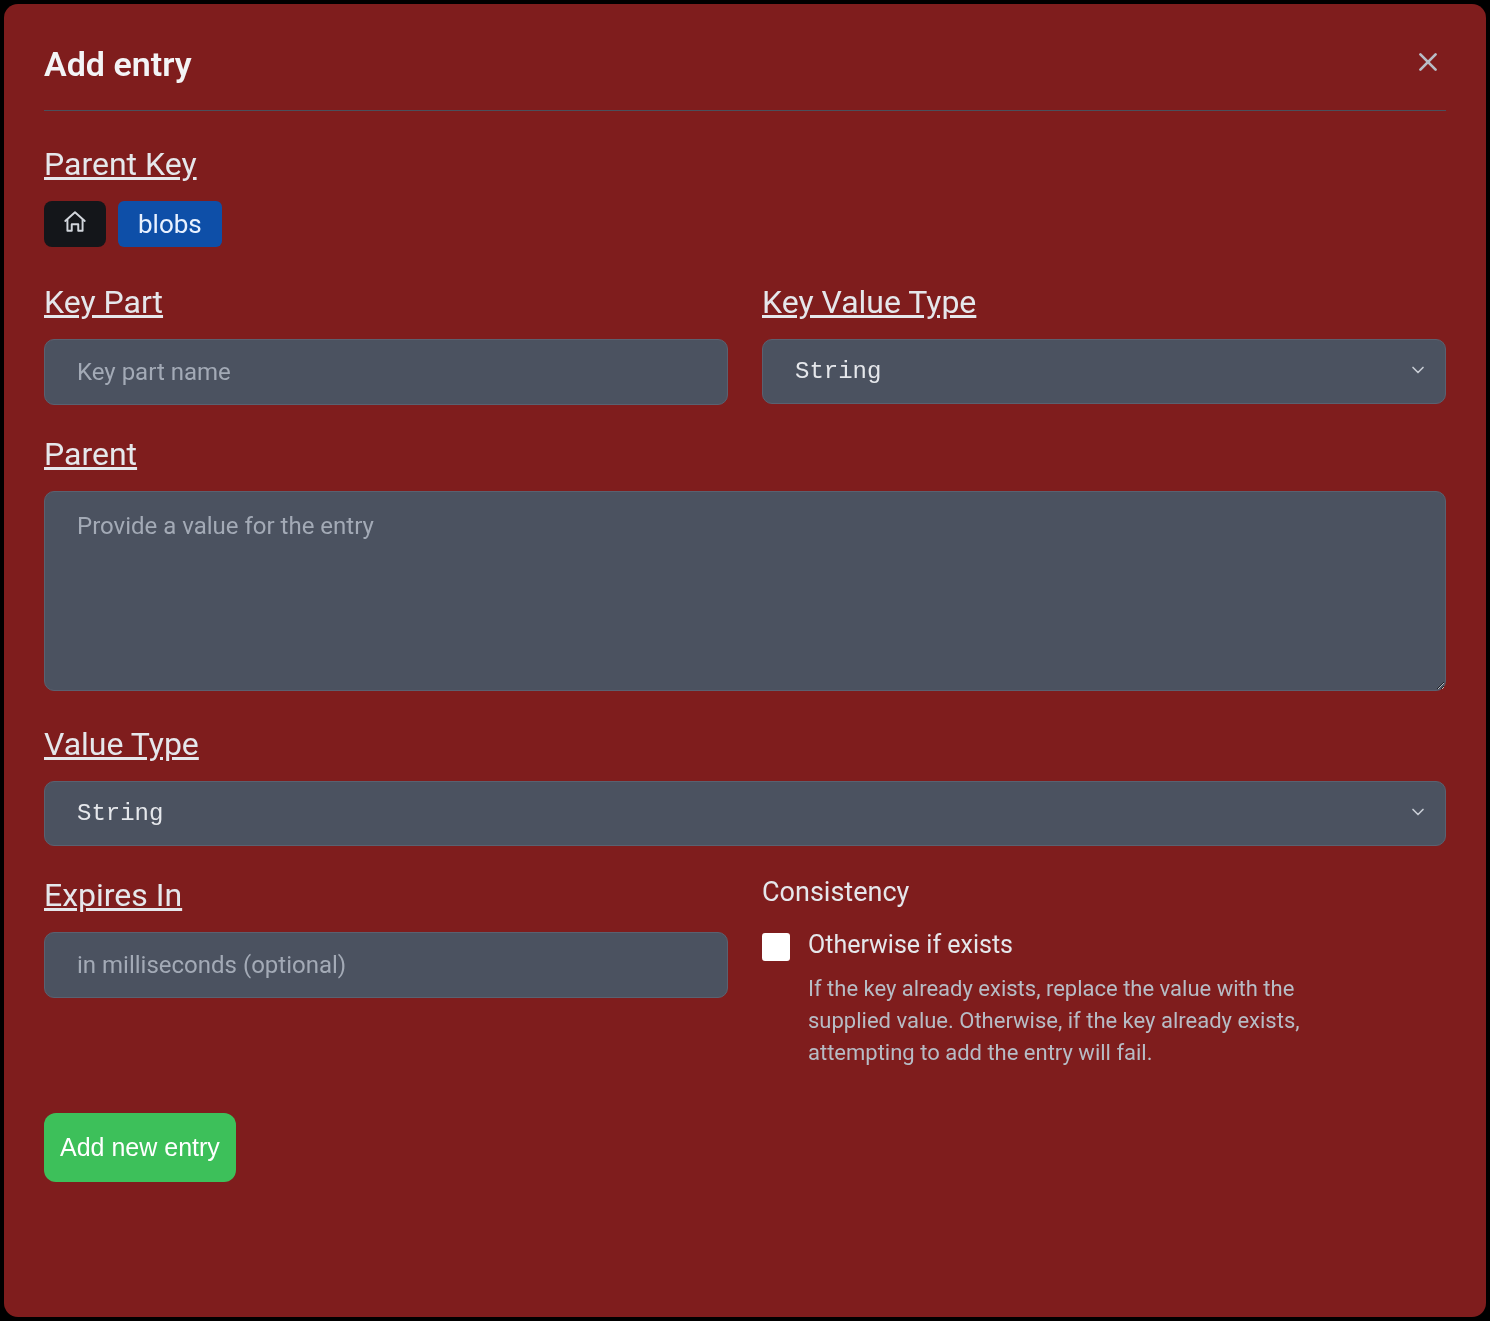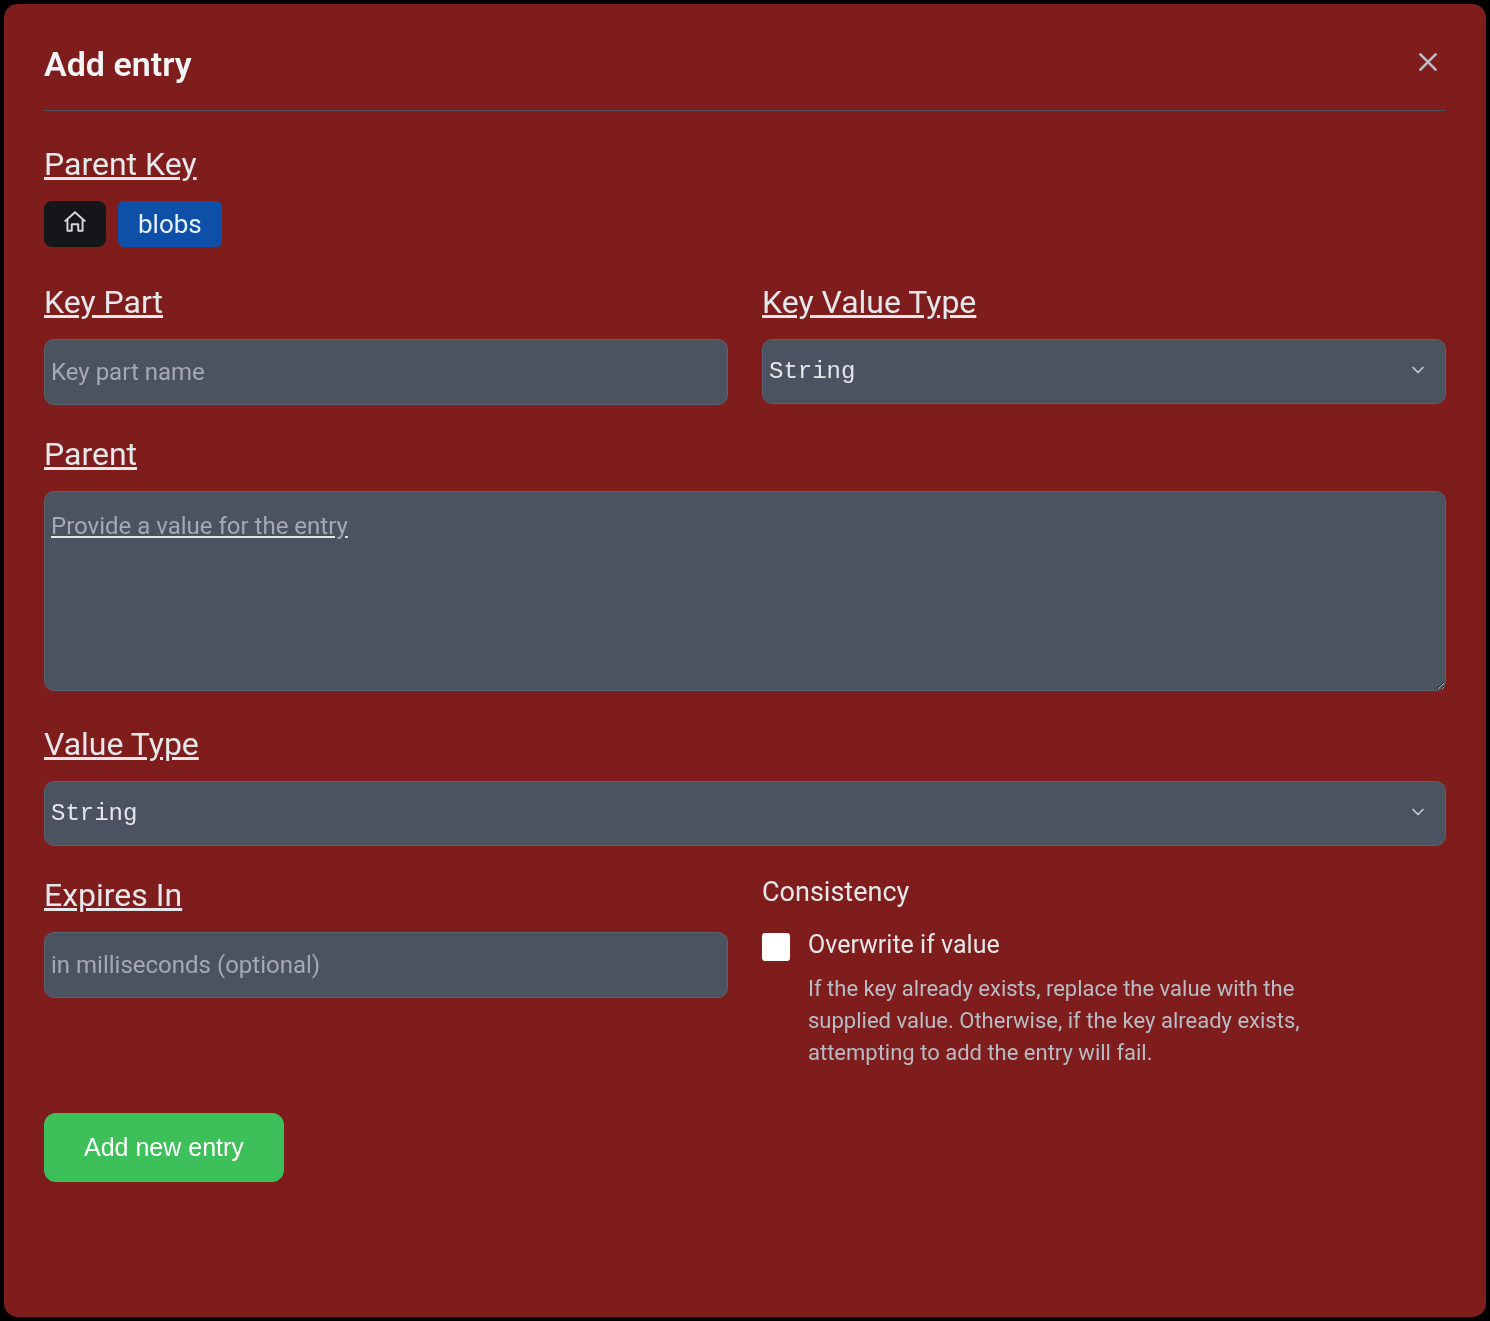--- a/index.html
+++ b/index.html
@@ -101,21 +101,21 @@
   }
   .col {
     flex: 1;
     display: flex;
     flex-direction: column;
   }
   .text-input, .select-input, .textarea-input {
     background: #4b5260;
     border: 1px solid #5a6170;
     border-radius: 10px;
-    padding: 18px 6px;
+    padding: 18px 32px;
     font-size: 24px;
     color: #e5e7eb;
     font-family: inherit;
     width: 100%;
     outline: none;
   }
   .text-input::placeholder, .textarea-input::placeholder {
     color: #a3aab6;
   }
   .select-wrapper {
@@ -137,21 +137,20 @@
     color: #c7ccd4;
   }
   .chevron svg {
     width: 20px;
     height: 20px;
   }
   .textarea-input {
     resize: vertical;
     height: 200px;
     line-height: 1.4;
-    text-decoration: underline;
   }
   .section {
     margin-bottom: 30px;
   }
   .bottom-row {
     display: flex;
     gap: 34px;
     margin-bottom: 44px;
   }
   .bottom-left {
@@ -199,21 +198,21 @@
     font-size: 22px;
     color: #b7bcc5;
     line-height: 1.45;
     max-width: 560px;
   }
   .submit-btn {
     background: #3dc05a;
     color: #ffffff;
     border: none;
     border-radius: 12px;
-    padding: 20px 40px;
+    padding: 20px 16px;
     font-size: 25px;
     font-weight: 400;
     cursor: pointer;
   }
 </style>
 </head>
 <body>
 
 <div class="dialog">
 
@@ -293,21 +292,21 @@
   <div class="bottom-row">
     <div class="bottom-left">
       <label class="label">Expires In</label>
       <input type="text" class="text-input" placeholder="in milliseconds (optional)" style="">
     </div>
     <div class="bottom-right">
       <div class="consistency-title">Consistency</div>
       <div class="checkbox-row">
         <input type="checkbox" class="checkbox" style="">
         <div class="checkbox-label-group">
-          <div class="checkbox-label">Overwrite if value</div>
+          <div class="checkbox-label">Otherwise if exists</div>
           <div class="checkbox-desc">If the key already exists, replace the value with the supplied value. Otherwise, if the key already exists, attempting to add the entry will fail.</div>
         </div>
       </div>
     </div>
   </div>
 
   
   <button class="submit-btn">Add new entry</button>
 
 </div>

